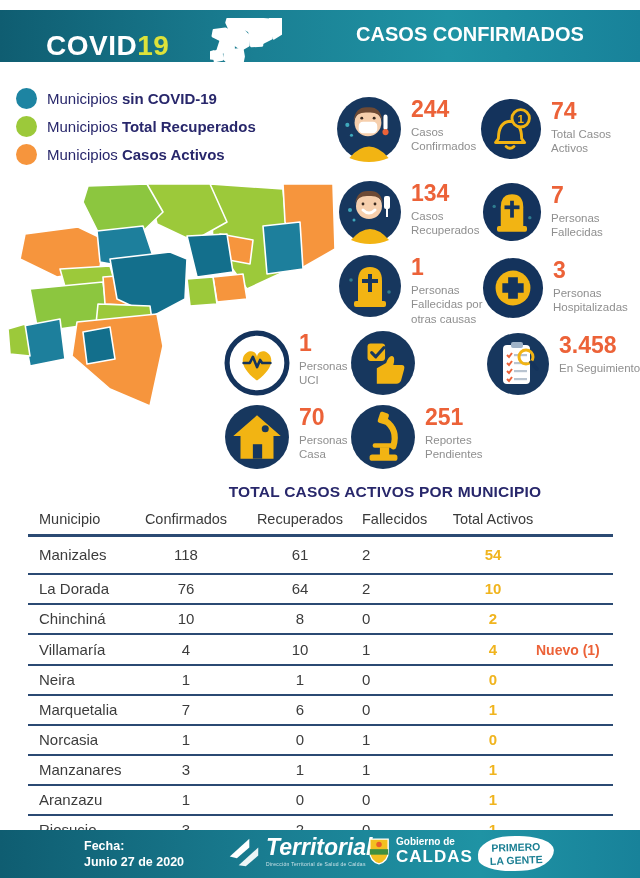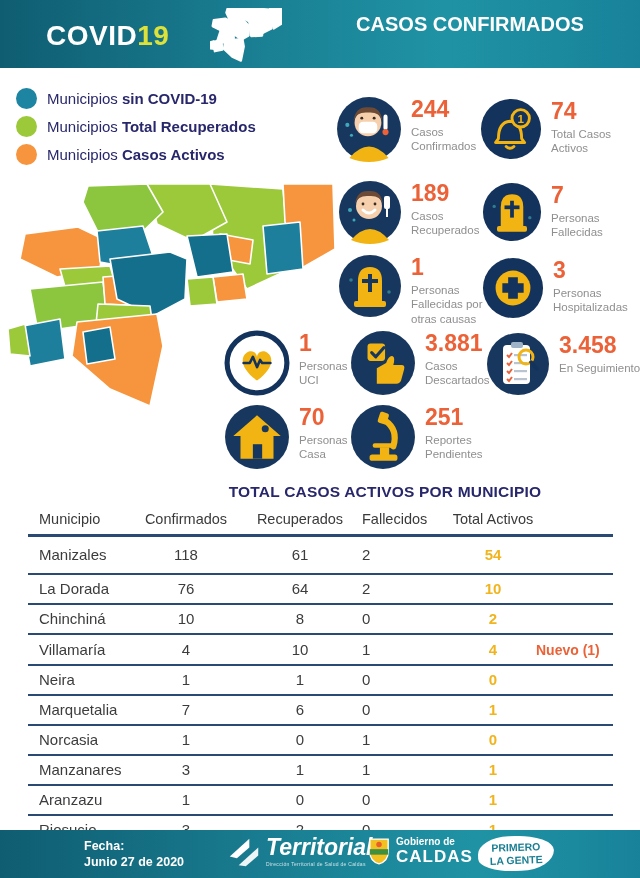--- a/index.html
+++ b/index.html
@@ -1,20 +1,20 @@
 <!DOCTYPE html>
 <html><head>
 <meta charset="utf-8">
 <style>
   html,body{margin:0;padding:0;}
   body{font-family:"Liberation Sans","DejaVu Sans",sans-serif;background:#e9e9e9;}
   .page{position:relative;width:640px;height:878px;background:#ffffff;overflow:hidden;margin:0 auto;}
 
   
-  .topbar{position:absolute;left:0;top:0;width:640px;height:68px;
+  .topbar{position:absolute;left:0;top:10px;width:640px;height:52px;
     background:linear-gradient(90deg,#0f5d71 0%,#1a7f93 40%,#1f93a4 70%,#18829a 100%);}
   .covid-logo{position:absolute;left:46px;top:20px;font-size:28px;font-weight:800;letter-spacing:.5px;color:#fff;}
   .covid-logo .n19{color:#dde23a;}
   .hdr-sil{position:absolute;left:210px;top:8px;}
   .hdr-title{position:absolute;left:330px;top:12px;width:280px;text-align:center;
     color:#fff;font-weight:800;font-size:20px;line-height:1.25;}
 
   
   .legend{position:absolute;left:16px;top:84px;}
   .legend-item{display:flex;align-items:center;height:28px;}
@@ -189,21 +189,21 @@
         <circle cx="25" cy="24" r="1.4" fill="#3a2a20"></circle>
           <circle cx="37" cy="24" r="1.4" fill="#3a2a20"></circle>
         <path d="M25 30 Q31 36 37 30" stroke="#ffffff" stroke-width="3" fill="none" stroke-linecap="round"></path>
         <rect x="46" y="16" width="6" height="13" rx="2" fill="#ffffff"></rect>
           <rect x="48" y="29" width="2" height="8" fill="#ffffff"></rect>
         <circle cx="12" cy="30" r="2" fill="#3fa9bc"></circle>
           <circle cx="16" cy="40" r="1.5" fill="#3fa9bc"></circle>
       </svg>
       </span>
     <div class="stat-text">
-        <div class="stat-num">189</div>
+        <div class="stat-num">134</div>
       <div class="stat-label">Casos Recuperados</div>
       </div>
   </div>
 
   <div class="stat s3">
     <span class="stat-icon">
       <svg width="60" height="60" viewBox="0 0 64 64">
           <circle cx="32" cy="32" r="31" fill="#14335c"></circle>
         <path d="M20 49 L20 27 Q20 13 32 13 Q44 13 44 27 L44 49 Z" fill="#f2b413"></path>
         <rect x="16" y="47" width="32" height="6" rx="2" fill="#f2b413"></rect>
@@ -267,24 +267,20 @@
 
   <div class="stat s7">
     <span class="stat-icon">
       <svg width="66" height="66" viewBox="0 0 64 64">
           <circle cx="32" cy="32" r="31" fill="#17375e"></circle>
         <rect x="17" y="13" width="17" height="17" rx="3" fill="#f2b413"></rect>
         <path d="M21 22 l4 4 l8 -9" stroke="#17375e" stroke-width="3" fill="none" stroke-linecap="round" stroke-linejoin="round"></path>
         <path d="M26 52 V37 l9 -5 q3 -8 6.5 -6.5 q2.5 1 0.5 8.5 h8 q3.5 0 2.5 4 l-3 11 q-1 3 -4.5 3 h-19 z" fill="#f2b413"></path>
       </svg>
       </span>
-    <div class="stat-text">
-        <div class="stat-num">3.881</div>
-      <div class="stat-label">Casos Descartados</div>
-      </div>
   </div>
 
   <div class="stat s8">
     <span class="stat-icon">
       <svg width="64" height="64" viewBox="0 0 64 64">
           <circle cx="32" cy="32" r="31" fill="#17375e"></circle>
         <rect x="17" y="13" width="27" height="39" rx="4" fill="#ffffff"></rect>
         <rect x="25" y="10" width="12" height="6" rx="2" fill="#9fb3c8"></rect>
         <path d="M21 23 l2 2 l3 -4" stroke="#ec6238" stroke-width="2" fill="none"></path>
           <rect x="28" y="22" width="13" height="2.2" fill="#b9c4d0"></rect>

